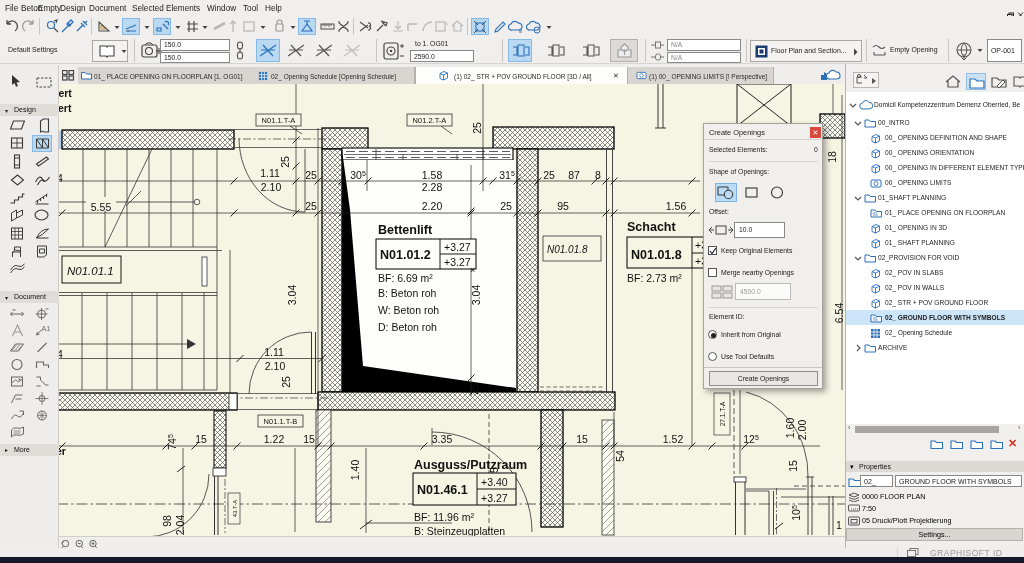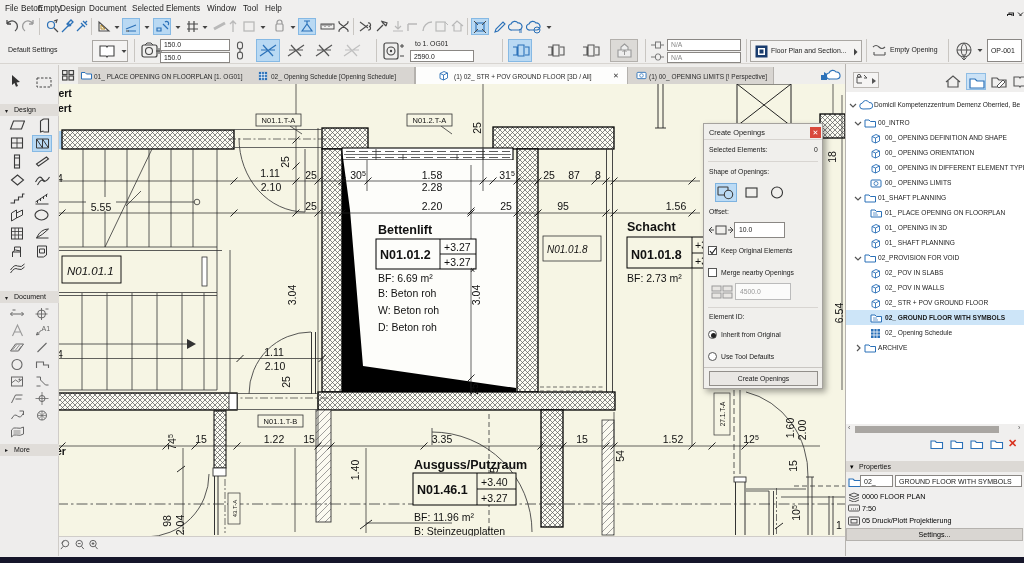--- a/index.html
+++ b/index.html
@@ -1237,14 +1237,24 @@
           <svg width="12" height="10" viewBox="0 0 12 10">
             <rect x="0.5" y="1" width="11" height="8" rx="1" fill="none" stroke="#444" stroke-width="0.9"></rect>
             <rect x="3" y="3.5" width="6" height="3.5" fill="none" stroke="#444" stroke-width="0.9"></rect>
           </svg>
         </div>
         <span class="abs" style="left:16px;top:55px;font-size:7.2px">05 Druck/Plott Projektierung</span>
         <div class="abs" style="left:0px;top:67px;width:177px;height:13px;background:#d9d6d2;border:1px solid #b5b2ae;text-align:center;font-size:7.2px;line-height:12px">Settings...</div>
       </div>
     </div>
 
+  <div id="statusrow" class="abs">
+      <div class="abs" style="left:897px;top:0;width:1px;height:9px;background:#d8d5d1"></div>
+<div class="abs" style="left:907px;top:0px;width:12px;height:9px">
+        <svg width="12" height="9" viewBox="0 0 12 9">
+          <rect x="3" y="0.5" width="8" height="6" fill="none" stroke="#777" stroke-width="1"></rect>
+          <rect x="0.5" y="2.5" width="8" height="6" fill="#efeeec" stroke="#777" stroke-width="1"></rect>
+        </svg>
+      </div>
+<span class="abs" style="left:930px;top:0px;font-size:8.5px;color:#9a9a98;letter-spacing:0.5px">GRAPHISOFT ID</span>
+    </div>
   <div id="navy" class="abs"></div>
 </div>
 
 </body></html>

